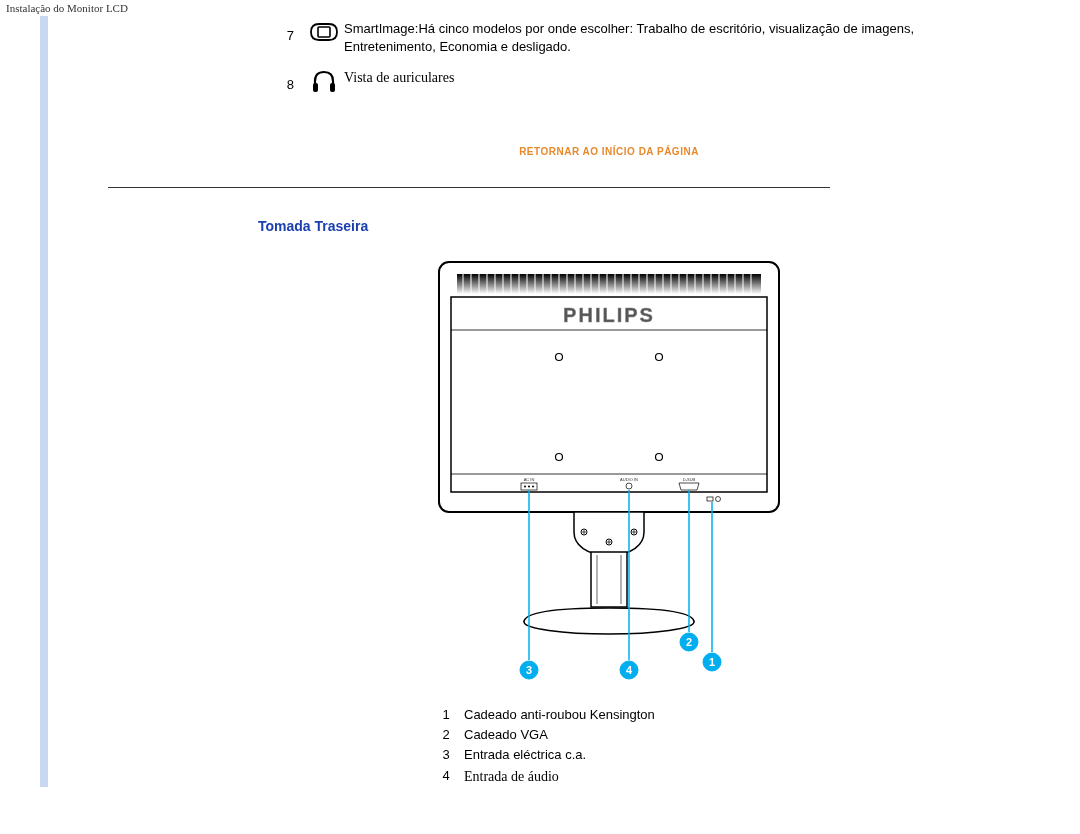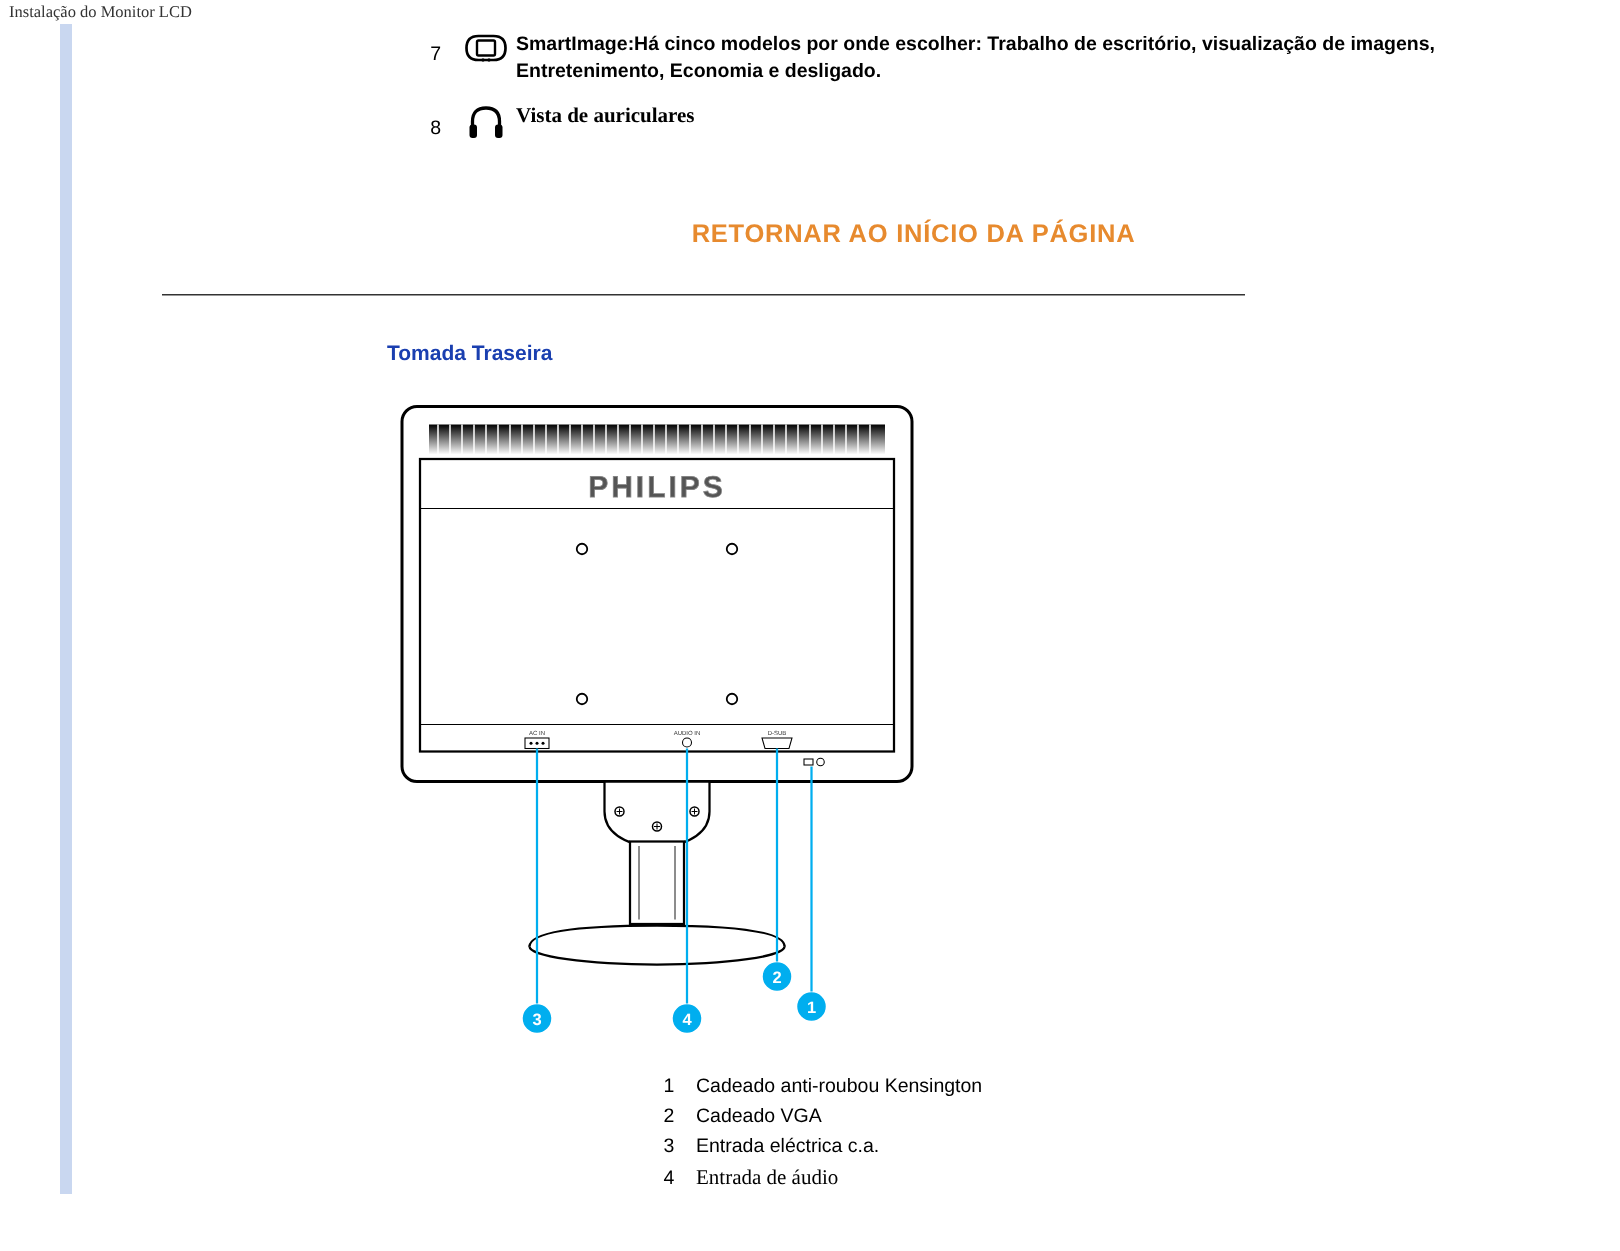--- a/index.html
+++ b/index.html
@@ -48,47 +48,47 @@
   .icon-col {
     width: 40px;
     flex-shrink: 0;
     text-align: center;
     padding-top: 4px;
   }
   .desc-col {
     flex: 1;
     padding-top: 4px;
     line-height: 1.35;
-    font-weight: bold;
   }
   .serif {
     font-family: "Times New Roman", serif;
     font-size: 14px;
   }
   .return-link {
     color: #e78a2e;
     font-weight: bold;
     text-align: center;
     margin: 50px 0 30px 0;
-    font-size: 17px;
+    font-size: 10px;
     letter-spacing: 0.5px;
   }
   hr.sep {
     border: none;
     border-top: 1px solid #333;
     margin: 10px 210px 30px 60px;
   }
   .section-title {
     color: #1a3fb0;
     font-weight: bold;
     font-size: 14px;
     margin-left: 0;
     margin-bottom: 18px;
   }
   .monitor-wrap {
+    text-align: center;
     margin-bottom: 20px;
   }
   .legend-table {
     margin-left: 170px;
   }
   .legend-table .lrow {
     display: flex;
     line-height: 1.55;
   }
   .legend-table .lnum {

